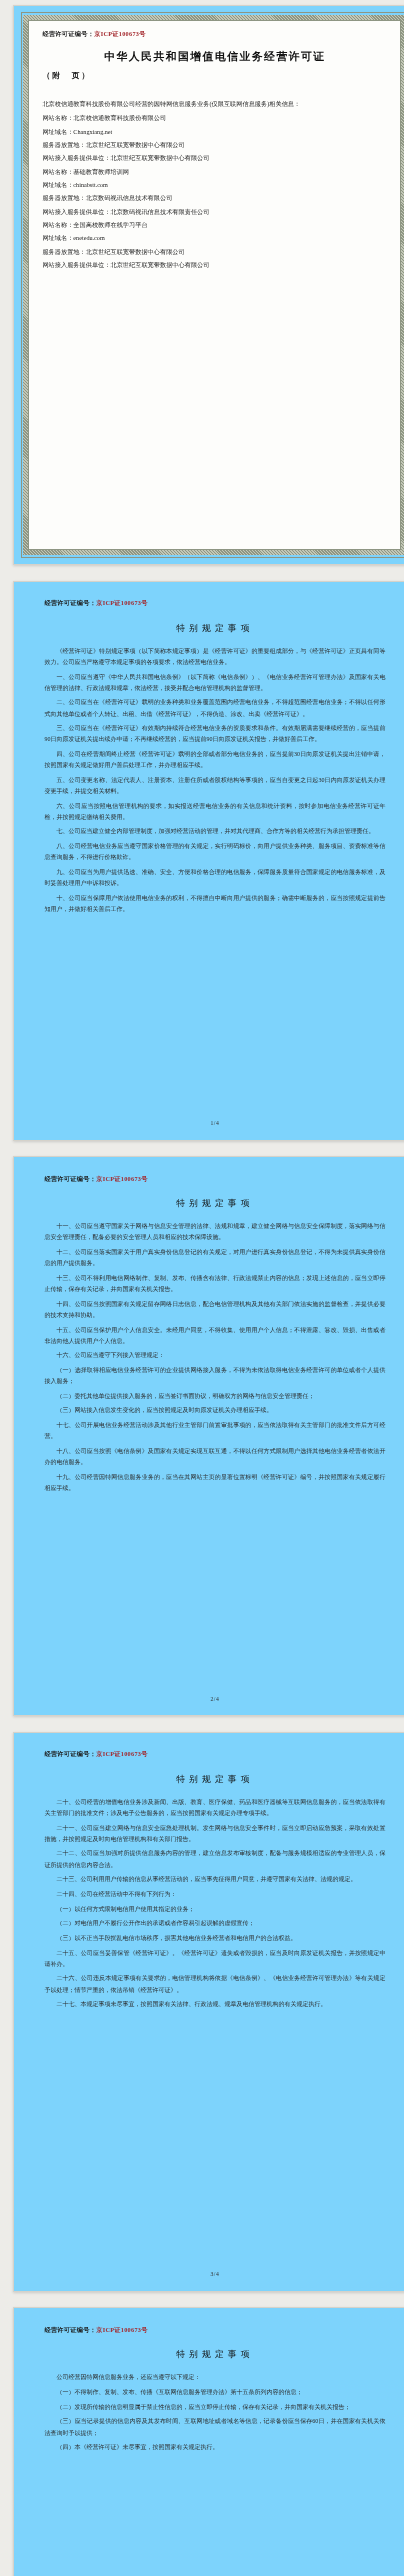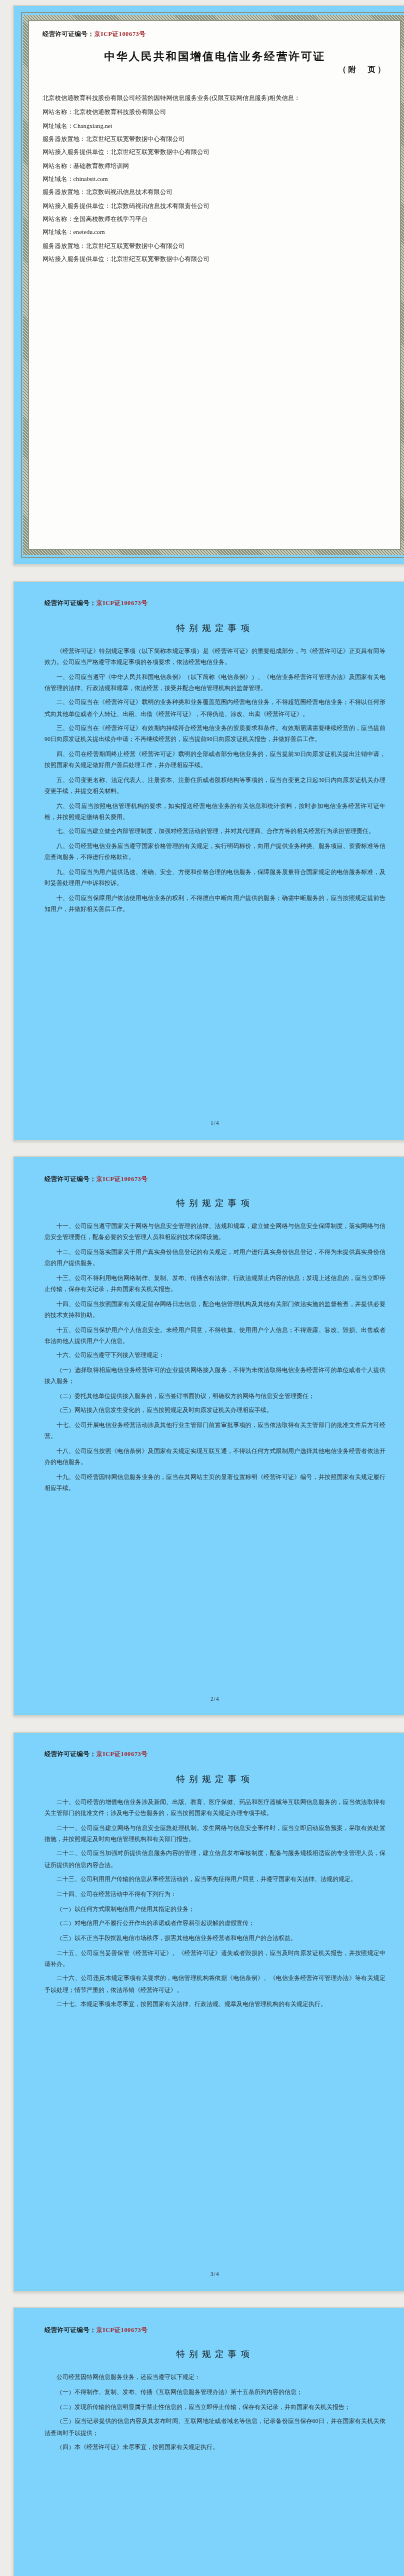--- a/index.html
+++ b/index.html
@@ -35,21 +35,21 @@
 
   .license-no{ font-size:6.2px; letter-spacing:0.3px; }
   .license-no .lbl{ color:#1c1c1c; font-weight:bold; }
   .license-no .num{ color:var(--number_red,#a3272c); font-weight:bold; }
 
   .cert-title{
     margin-top:11.3px; text-align:center;
     font-size:10.8px; font-weight:bold; letter-spacing:1.5px; color:#111;
   }
   .cert-subtitle{
-    margin-top:1px; text-align:right;
+    margin-top:7px; text-align:left;
     font-size:7.7px; font-weight:bold; letter-spacing:2.1px; color:#111;
   }
   .cert-body{ margin-top:15.5px; font-size:6.2px; line-height:2.15; color:#1e1e1e; }
   .cert-body p{ text-align:justify; }
   .cert-body .intro{ margin-bottom:1px; }
   .cert-body .fld-lbl{ color:#1e1e1e; }
   .cert-body .fld-val{ color:#1e1e1e; }
 
   
   .prov-inner{ position:absolute; inset:0; padding:17.5px 30px 31px 30px; }

